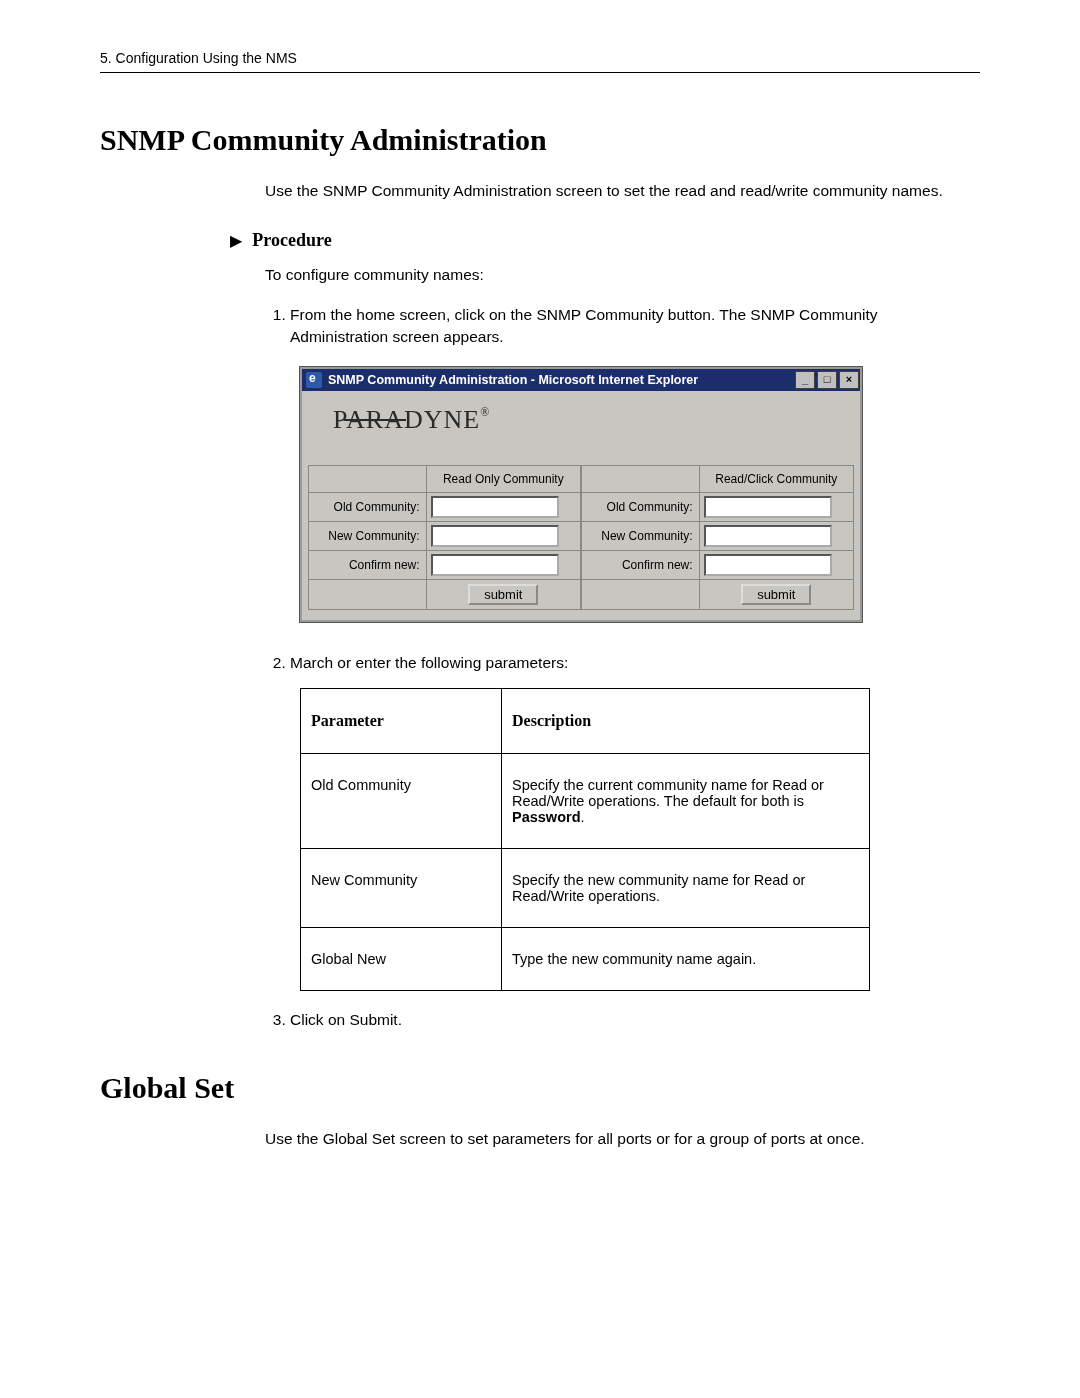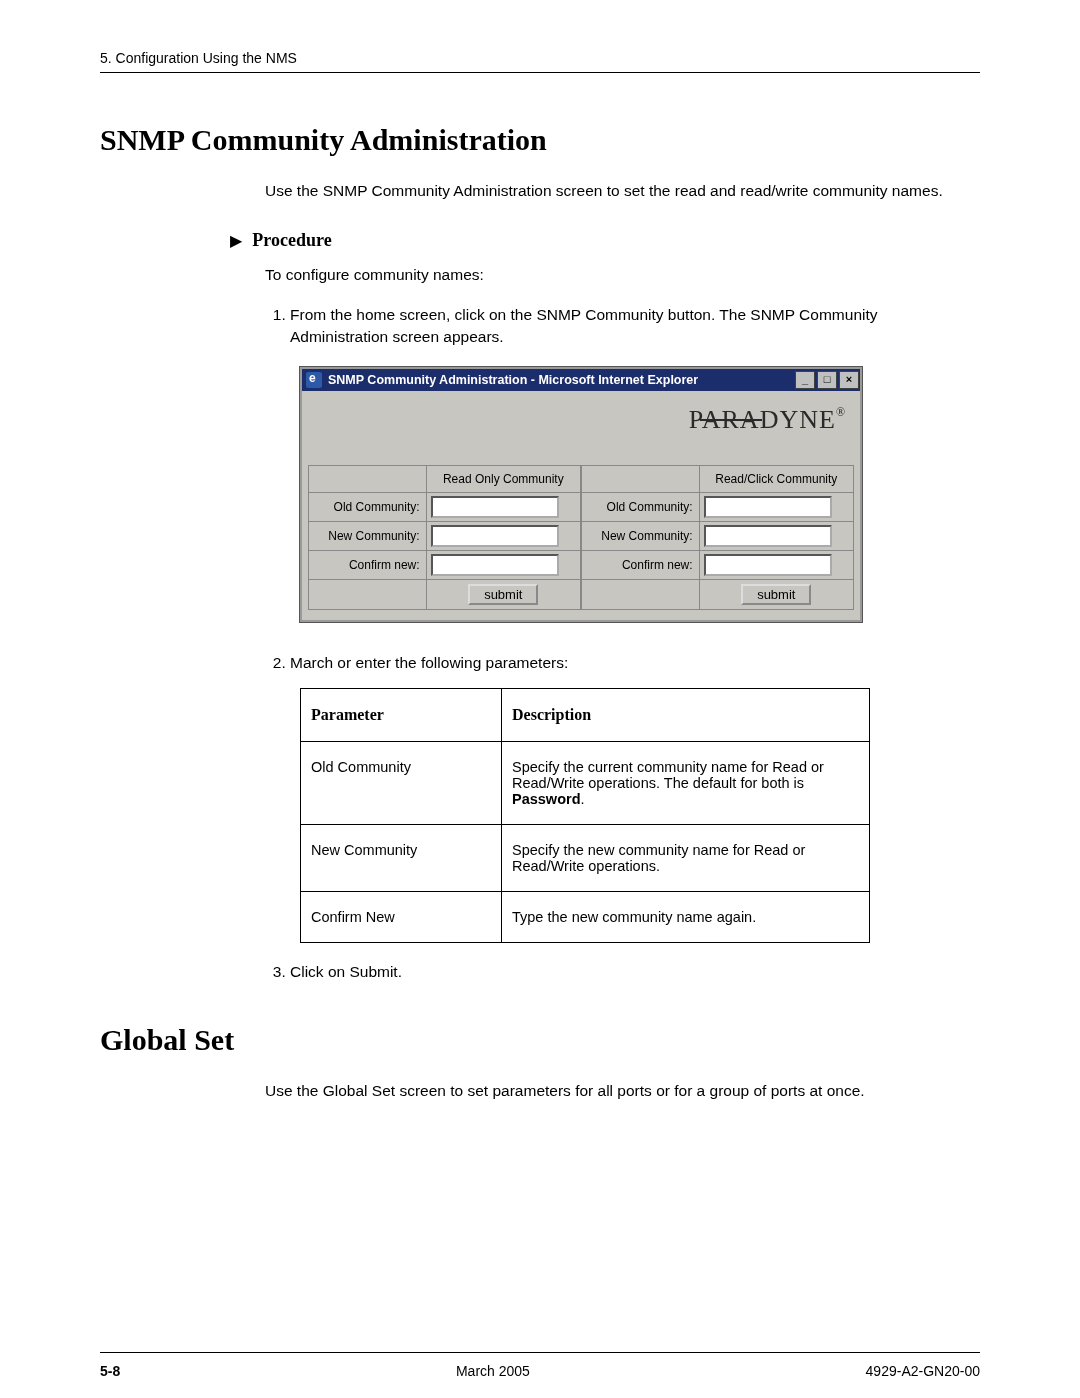--- a/index.html
+++ b/index.html
@@ -99,23 +99,22 @@
     border: 1px solid #404040;
     margin: 0 1px;
     font-size: 11px;
     line-height: 14px;
     text-align: center;
     color: #000;
     font-family: Arial;
     font-weight: bold;
   }
   .logo-area {
-    padding: 14px 14px 30px 14px;
+    padding: 14px 14px 30px 31px;
     background: #c8c6c0;
-    text-align: right;
   }
   .logo-text {
     font-family: "Times New Roman", Times, serif;
     font-size: 26px;
     letter-spacing: 1px;
     color: #2a2a2a;
     position: relative;
     display: inline-block;
   }
   .logo-text .strike {
@@ -177,21 +176,21 @@
 
   
   table.paramtbl {
     border-collapse: collapse;
     width: 570px;
     margin: 6px 0 18px 200px;
     font-size: 14.5px;
   }
   table.paramtbl th, table.paramtbl td {
     border: 1px solid #000;
-    padding: 17px 10px;
+    padding: 23px 10px;
     text-align: left;
     vertical-align: top;
   }
   table.paramtbl th {
     font-family: "Times New Roman", Times, serif;
     font-weight: bold;
     font-size: 16px;
   }
   table.paramtbl th:first-child { width: 180px; }
 
@@ -314,21 +313,21 @@
         <span>Specify the current community name for Read or Read/Write operations. The default for both is </span><b>Password</b><span>.</span>
       </td>
     </tr>
     <tr>
       <td>New Community</td>
       <td>
         <span>Specify the new community name for Read or Read/Write operations.</span><b></b><span></span>
       </td>
     </tr>
     <tr>
-      <td>Confirm New</td>
+      <td>Global New</td>
       <td>
         <span>Type the new community name again.</span><b></b><span></span>
       </td>
     </tr>
   </tbody>
     </table>
 
   <ol class="steps" start="3">
     <li>Click on Submit.</li>
   </ol>

